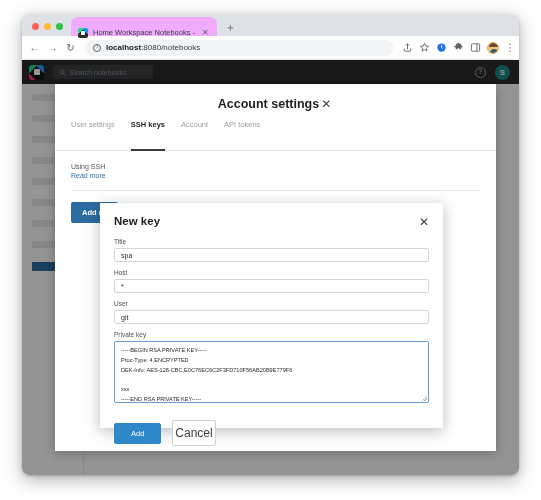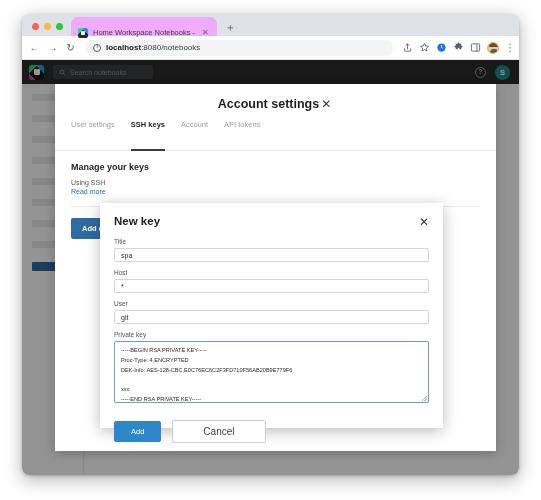--- a/index.html
+++ b/index.html
@@ -276,22 +276,22 @@
   }
   .nk-actions { display: flex; align-items: center; gap: 11px; padding: 10px 14px 0 14px; }
   .btn-primary {
     background: #2d87c8; color: #ffffff;
     font-size: 7.5px; font-weight: 400;
     padding: 5px 16px; border-radius: 2px;
     border: 1px solid #2d87c8;
   }
   .btn-secondary {
     background: #ffffff; color: #3c3c3c;
-    font-size: 10px;
-    padding: 5px 30px; border-radius: 2px;
+    font-size: 12px;
+    padding: 5px 2px; border-radius: 2px;
     border: 1px solid #ccd0d4;
   }
 </style>
 </head>
 <body>
 
 <div id="root">
 
   <div class="browser-window">
 
@@ -384,21 +384,20 @@
           <span class="settings-title">Account settings</span>
           <span class="close-x">✕</span>
         </div>
         <div class="tabs">
           <span class="tab-item">User settings</span>
           <span class="tab-item active">SSH keys</span>
           <span class="tab-item">Account</span>
           <span class="tab-item">API tokens</span>
         </div>
         <div class="settings-body">
-          <div class="sec-title">Manage your keys</div>
           <div class="sec-desc">Using SSH</div>
           <div class="sec-link">Read more</div>
           <div class="keys-divider"></div>
           <div class="add-btn">Add ne</div>
         </div>
       </div>
 
       <div class="newkey-modal">
         <div class="nk-head">
           <span class="nk-title">New key</span>

